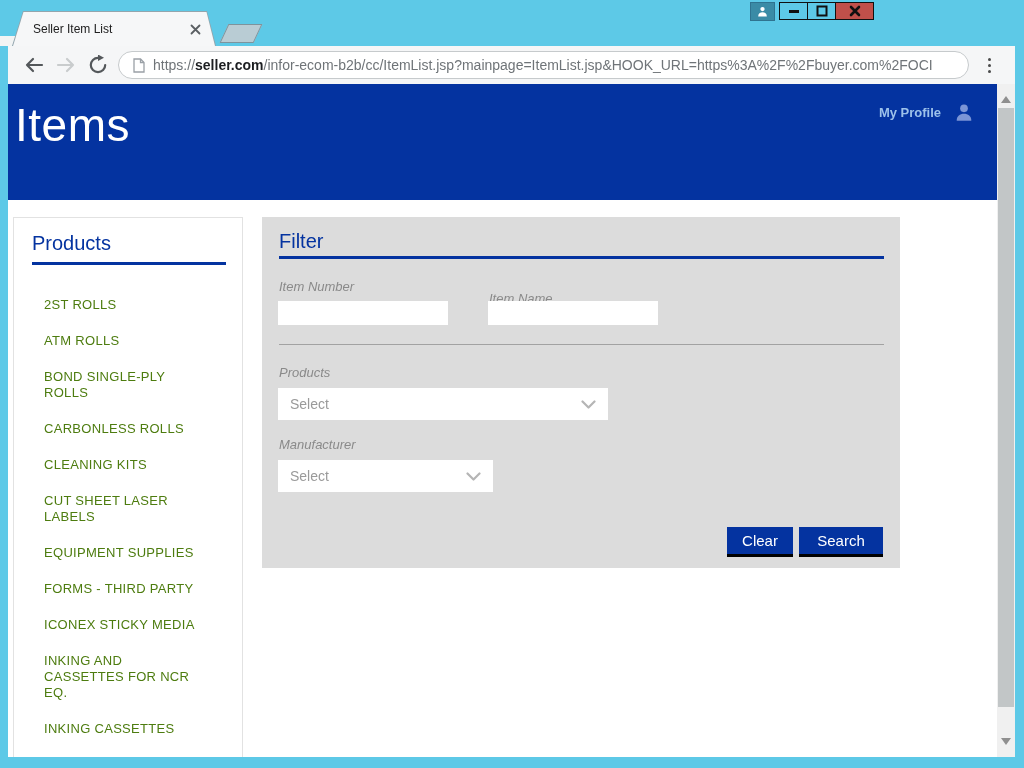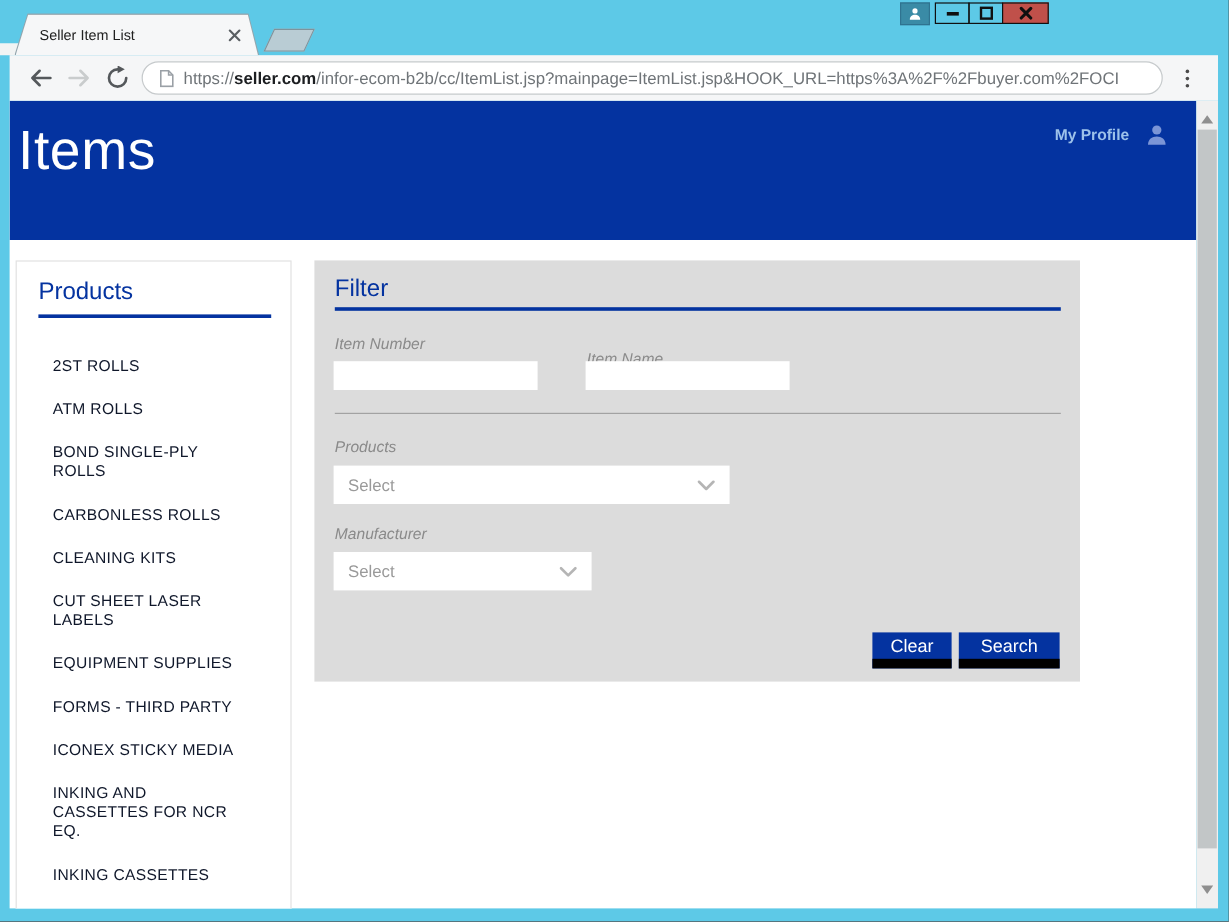--- a/index.html
+++ b/index.html
@@ -62,21 +62,21 @@
   .profile-label { color:#9dc2ea; font-size:13px; font-weight:700; }
 
   
   .sidebar { position:absolute; left:5px; top:133px; width:230px; height:560px;
     background:#fff; border:1px solid #e2e2e2; }
   .sidebar h2 { margin:14px 16px 0 18px; font-size:20px; font-weight:400; color:#0433a0; }
   .rule-blue { height:3px; background:#0433a0; }
   .sidebar .rule-blue { margin:7px 16px 0 18px; }
   .sidebar ul { list-style:none; margin:32px 0 0 30px; }
   .sidebar li { max-width:158px; font-size:13px; line-height:16px; letter-spacing:0.3px;
-    color:#0f172a; margin-bottom:20px; cursor:default; }
+    color:#4d7c0f; margin-bottom:20px; cursor:default; }
 
   
   .filter { position:absolute; left:254px; top:133px; width:638px; height:351px;
     background:#dcdcdc; }
   .filter h2 { position:absolute; left:17px; top:13px; font-size:20px; font-weight:400;
     color:#0433a0; }
   .filter .rule-blue { position:absolute; left:17px; top:39px; width:605px; }
   .f-label { position:absolute; font-size:13px; color:#8a8a8a;font-style:italic; }
   .lbl-itemnumber { left:17px; top:62px; }
   .lbl-itemname   { left:227px; top:74px; }
@@ -89,21 +89,21 @@
   .in-itemname   { left:226px; top:84px; }
   .f-divider { position:absolute; left:17px; top:127px; width:605px; height:1px;
     background:#a2a2a2; }
   .f-select { position:absolute; height:28px; background:#fff; display:flex;
     align-items:center; justify-content:space-between; padding:16px 12px;
     font-size:14px; color:#9a9a9a; cursor:default; }
   .sel-category { left:16px; top:171px; width:330px; }
   .sel-manufacturer { left:16px; top:243px; width:215px; }
   .f-buttons { position:absolute; right:17px; top:310px; display:flex; gap:6px; }
   .f-btn { height:30px; background:#0433a0; border:none;
-    border-bottom:8px solid #000000; color:#fff; font-size:15px;
+    border-bottom:3px solid #000000; color:#fff; font-size:15px;
     font-family:"Liberation Sans", sans-serif; cursor:default; }
   .btn-clear { width:66px; }
   .btn-search { width:84px; }
 
   
   .scrollbar { position:absolute; left:997px; top:84px; width:18px; height:673px;
     background:#f0f0f0; }
   .sb-arrow { position:absolute; left:4px; width:0; height:0; }
   .sb-up { top:12px; border-left:5px solid transparent; border-right:5px solid transparent;
     border-bottom:7px solid #8f8f8f; }

